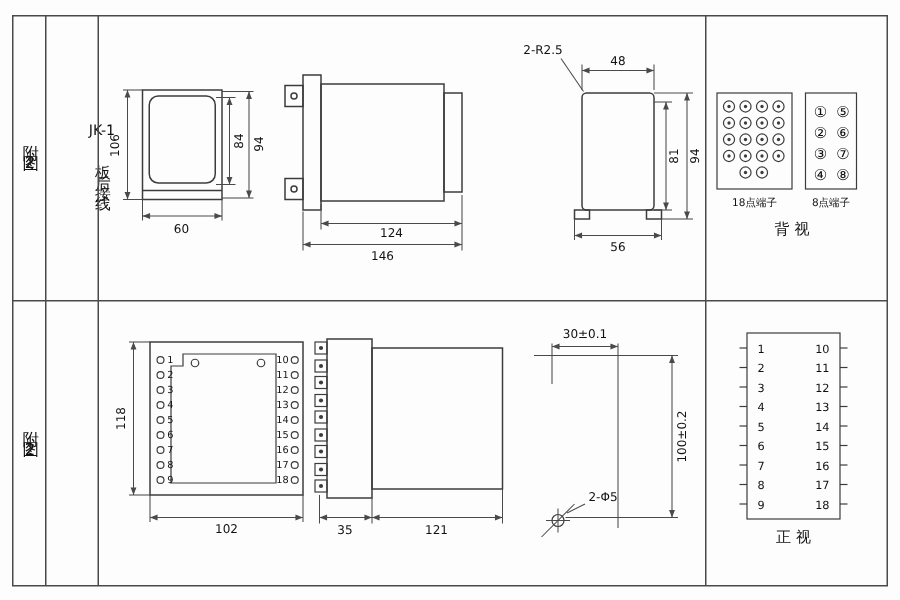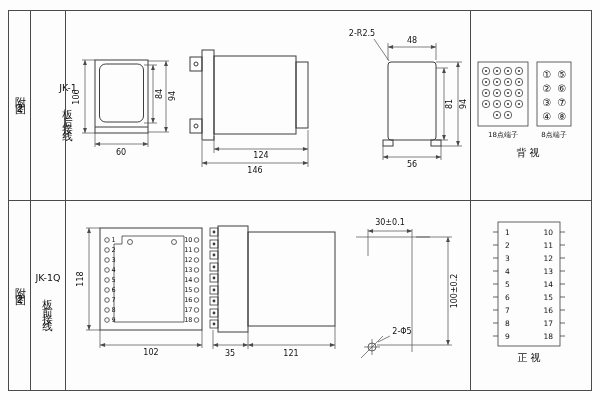--- a/index.html
+++ b/index.html
@@ -28,24 +28,20 @@
 <body>
 
 <div class="page">
 
   <div class="fig-cell fig-top">附图2</div>
   <div class="model-cell model-top">
     <div class="model-name">JK-1</div>
     <div class="wiring-label">板后接线</div>
   </div>
   <div class="fig-cell fig-bottom">附图2</div>
-  <div class="model-cell model-bottom">
-    <div class="model-name">JK-1Q</div>
-    <div class="wiring-label">板前接线</div>
-  </div>
 
   <svg width="600" height="400" viewBox="0 0 600 400">
     <defs>
       <marker id="arr" viewBox="0 0 10 10" refX="9" refY="5" markerWidth="10" markerHeight="8" orient="auto-start-reverse">
         <path d="M0,1.5 L9,5 L0,8.5 Z" fill="#4a4a4a"></path>
       </marker>
     </defs>
 
     <g stroke="#4a4a4a" stroke-width="1" fill="none">
       <rect x="8.5" y="10.5" width="583" height="380"></rect>

